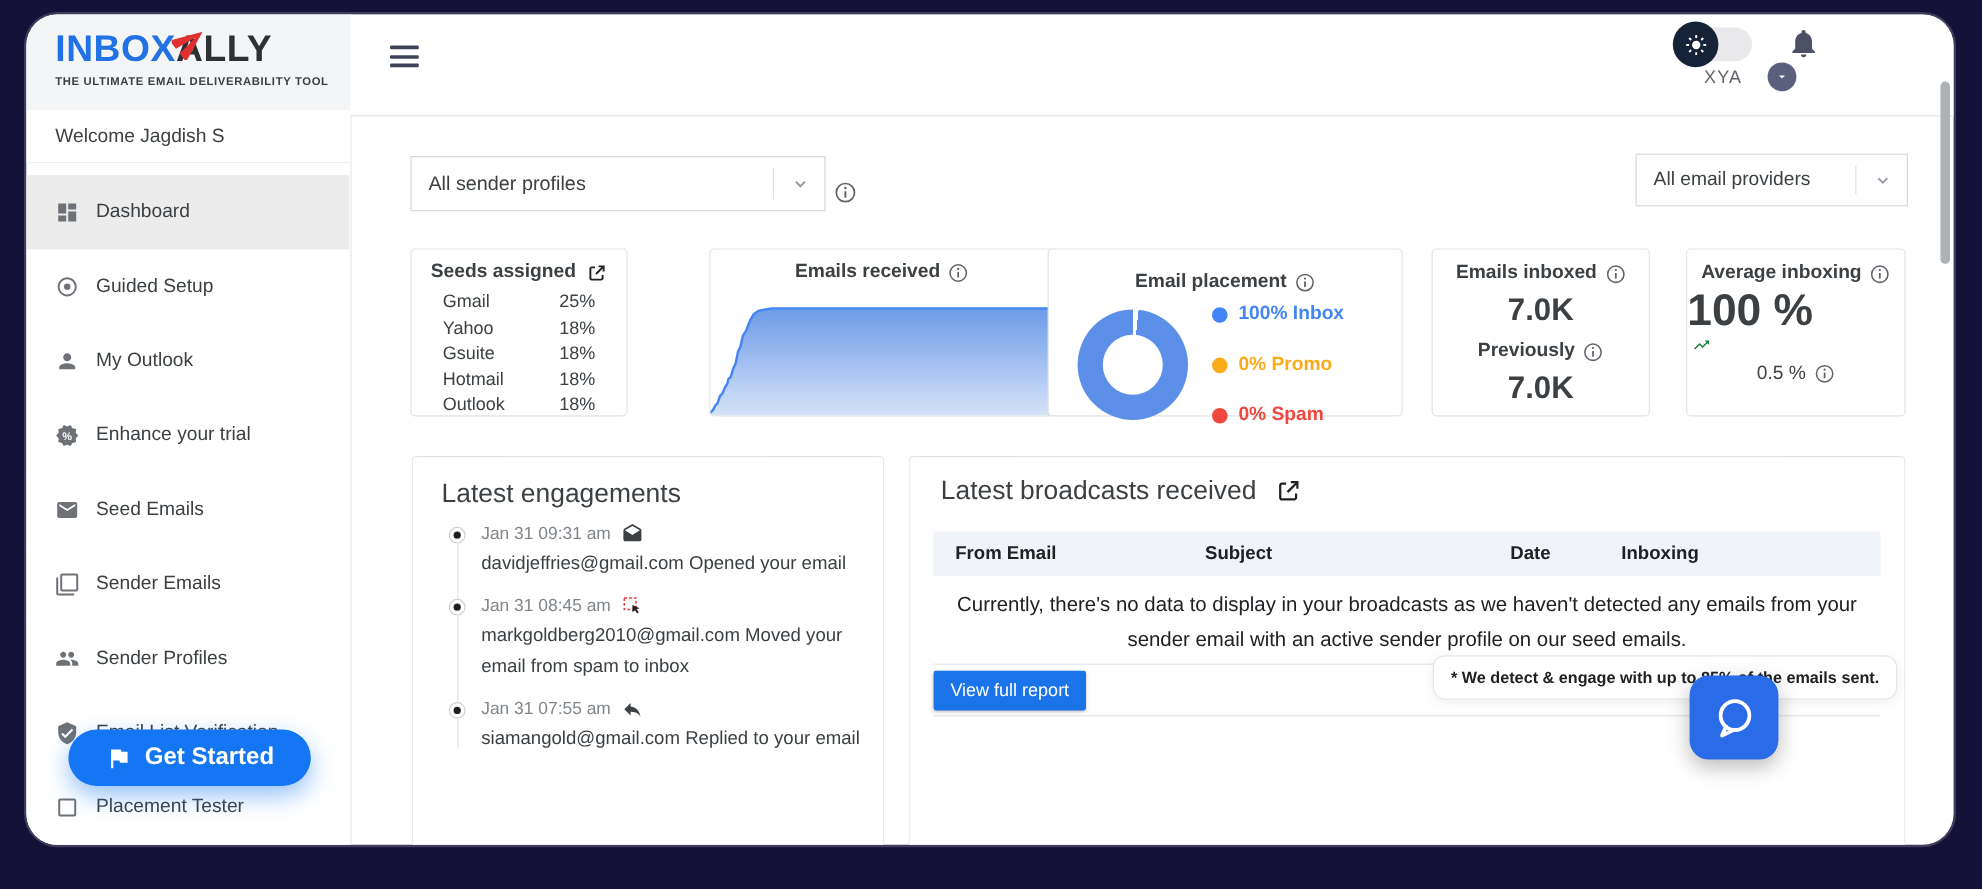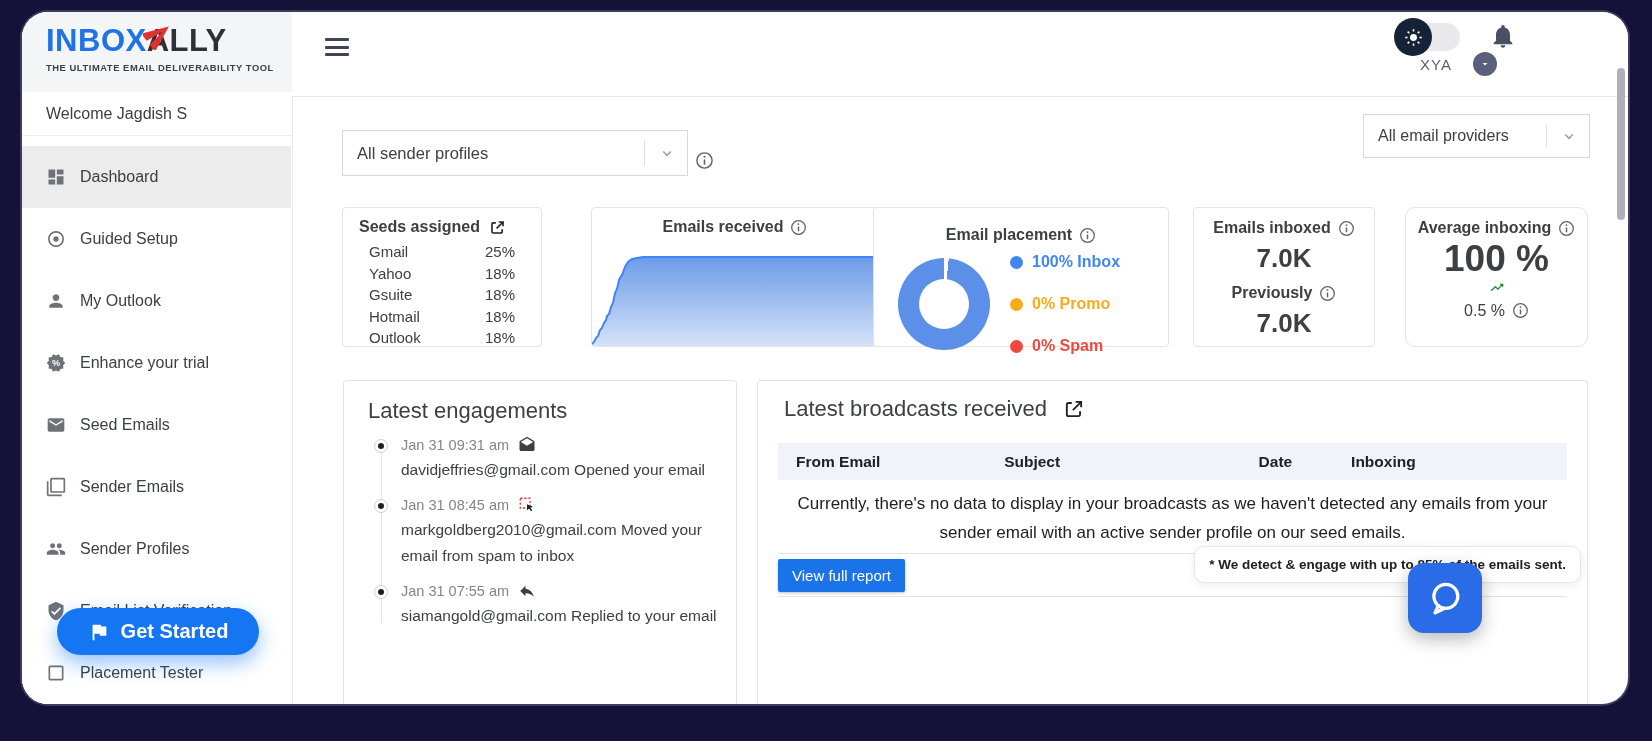--- a/index.html
+++ b/index.html
@@ -41,46 +41,46 @@
   .theme-knob{position:absolute;left:-4px;top:-5px;width:38px;height:38px;border-radius:50%;background:#152238;display:flex;align-items:center;justify-content:center;}
   .bell{position:absolute;left:1197px;top:9px;width:28px;height:30px;cursor:pointer;}
   .user-chip{position:absolute;left:1128px;top:40px;display:flex;align-items:center;gap:21px;cursor:pointer;}
   .user-name{font-size:15px;color:#5f6368;letter-spacing:1px;}
   .avatar-circle{width:24px;height:24px;border-radius:50%;background:#5a5f7d;display:flex;align-items:center;justify-content:center;}
   
   .select{position:absolute;box-sizing:border-box;background:#fff;border:1px solid #d6d8da;display:flex;align-items:center;font-size:16.5px;color:#3c4043;padding:0 14px;cursor:pointer;}
   .select .divider{position:absolute;right:42px;top:9px;bottom:9px;width:1px;background:#e0e0e0;}
   .select .chev{position:absolute;right:11px;top:50%;margin-top:-9px;}
   #sender-select{left:320px;top:118px;width:346px;height:46px;}
-  #provider-select{left:1341px;top:102px;width:227px;height:44px;font-size:16px;}
+  #provider-select{left:1341px;top:116px;width:227px;height:44px;font-size:16px;}
   .info-btn{position:absolute;background:none;border:none;padding:0;cursor:pointer;line-height:0;}
   #sender-info{left:673px;top:139px;}
   
   .card{position:absolute;top:195px;height:140px;background:#fff;border:1px solid #e3e4e6;border-radius:4px;box-sizing:border-box;}
   .card-title{font-size:16px;font-weight:bold;color:#3c4043;display:flex;align-items:center;justify-content:center;gap:7px;}
-  #card-seeds{left:320px;width:200px;padding:10px 12px 0 14px;}
+  #card-seeds{left:320px;width:181px;padding:10px 12px 0 14px;}
   #card-seeds .card-title{justify-content:flex-start;gap:9px;padding-left:2px;}
   .seed-table{margin-top:5px;}
   .seed-row{display:flex;justify-content:space-between;font-size:15px;color:#3c4043;line-height:21.5px;padding:0 14px 0 12px;}
   #card-received{left:533px;width:288px;overflow:hidden;padding-top:10px;margin-left:36px;}
   .area-chart{position:absolute;left:-1px;right:-1px;bottom:-1px;height:101px;}
   #card-placement{left:851px;width:296px;padding-top:18px;}
   .pl-body{display:flex;align-items:center;gap:20px;padding:9px 0 0 24px;}
   .donut{width:92px;height:92px;border-radius:50%;background:conic-gradient(#fff 0deg 6deg,#5c8fe8 6deg 360deg);position:relative;flex:none;}
   .donut::after{content:"";position:absolute;inset:21px;background:#fff;border-radius:50%;}
   .legend{display:flex;flex-direction:column;gap:24px;}
   .legend-item{display:flex;align-items:center;gap:9px;font-size:16px;font-weight:bold;}
   .legend-dot{width:13px;height:13px;border-radius:50%;flex:none;}
   .c-inbox{color:#4285f4;} .d-inbox{background:#4285f4;}
   .c-promo{color:#fbab18;} .d-promo{background:#fbab18;}
   .c-spam{color:#f0483e;}  .d-spam{background:#f0483e;}
   #card-inboxed{left:1171px;width:182px;text-align:center;padding-top:11px;}
   .big-num{font-size:26px;font-weight:bold;color:#3c4043;margin:6px 0 10px;}
   .big-num.last{margin-bottom:0;}
-  #card-average{left:1383px;width:183px;text-align:center;padding-top:11px;border-radius:10px;}
+  #card-average{left:1383px;width:183px;padding-top:11px;}
   .huge-num{font-size:37px;font-weight:bold;color:#3c4043;margin-top:2px;line-height:1.1;}
   .delta-row{font-size:16px;color:#3c4043;display:flex;align-items:center;justify-content:center;gap:7px;margin-top:3px;}
   
   .panel{position:absolute;top:368px;height:325px;background:#fff;border:1px solid #e3e4e6;border-bottom:none;border-radius:4px 4px 0 0;box-sizing:border-box;}
   #panel-engagements{left:321px;width:394px;}
   .eng-title{padding:17px 0 8px 24px;font-size:22px;color:#3c4043;}
   .eng-list{position:relative;list-style:none;margin:4px 0 0 30px;padding:0;}
   .eng-list::before{content:"";position:absolute;left:6.5px;top:10px;bottom:6px;width:1px;background:#e4e4e4;}
   .eng-item{position:relative;padding-left:27px;margin-bottom:13px;}
   .eng-dot{position:absolute;left:0;top:3px;width:14px;height:14px;box-sizing:border-box;border:1px solid #d0d0d0;border-radius:50%;background:#fff;}

